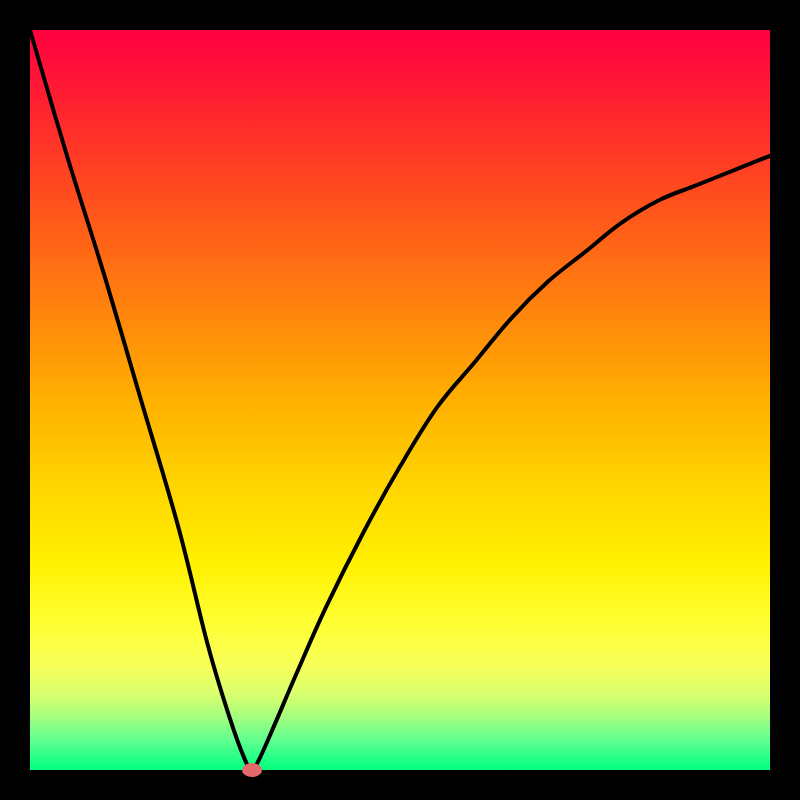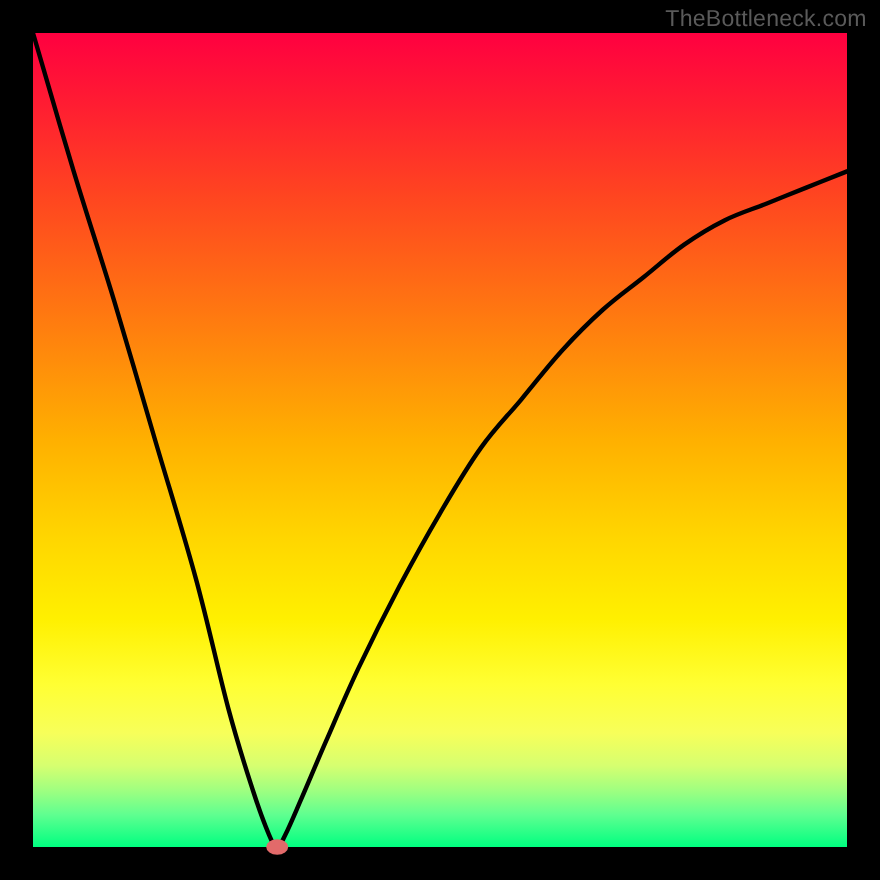--- a/index.html
+++ b/index.html
@@ -59,21 +59,20 @@
   }
   .marker {
     fill: #e26a6a;
     stroke: none;
   }
 </style>
 </head>
 <body>
 
 <div class="frame">
-  <div class="watermark">TheBottleneck.com</div>
 
   <div class="plot-area">
     <svg class="curve" viewBox="0 0 740 740" preserveAspectRatio="none">
       <path d="M 0.00 0.00 C 6.66 22.64, 23.68 81.84, 37.00 125.80 C 50.32 169.76, 60.68 200.24, 74.00 244.20 C 87.32 288.16, 97.68 324.71, 111.00 370.00 C 124.32 415.29, 136.01 451.84, 148.00 495.80 C 159.99 539.76, 168.28 579.57, 177.60 614.20 C 186.92 648.83, 193.14 667.55, 199.80 688.20 C 206.46 708.85, 210.60 719.58, 214.60 728.90 C 218.60 738.22, 219.34 740.00, 222.00 740.00 C 224.66 740.00, 225.40 736.89, 229.40 728.90 C 233.40 720.91, 237.54 710.92, 244.20 695.60 C 250.86 680.28, 257.08 665.11, 266.40 643.80 C 275.72 622.49, 284.01 602.51, 296.00 577.20 C 307.99 551.89, 319.68 528.51, 333.00 503.20 C 346.32 477.89, 356.68 459.24, 370.00 436.60 C 383.32 413.96, 393.68 396.05, 407.00 377.40 C 420.32 358.75, 430.68 348.98, 444.00 333.00 C 457.32 317.02, 467.68 303.25, 481.00 288.60 C 494.32 273.95, 504.68 263.59, 518.00 251.60 C 531.32 239.61, 541.68 232.66, 555.00 222.00 C 568.32 211.34, 578.68 201.72, 592.00 192.40 C 605.32 183.08, 615.68 176.86, 629.00 170.20 C 642.32 163.54, 652.68 160.73, 666.00 155.40 C 679.32 150.07, 689.68 145.93, 703.00 140.60 C 716.32 135.27, 733.34 128.46, 740.00 125.80" id="curve-path" fill="none" stroke="#000" stroke-width="4" stroke-linecap="round" stroke-linejoin="round"></path>
       <ellipse id="marker" class="marker" cx="222.00" cy="740.00" rx="10" ry="7"></ellipse>
     </svg>
   </div>
 </div>
 
 </body></html>

